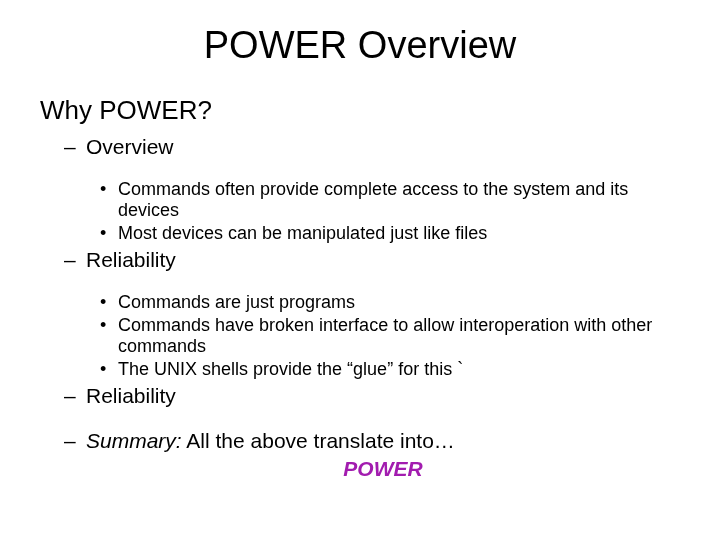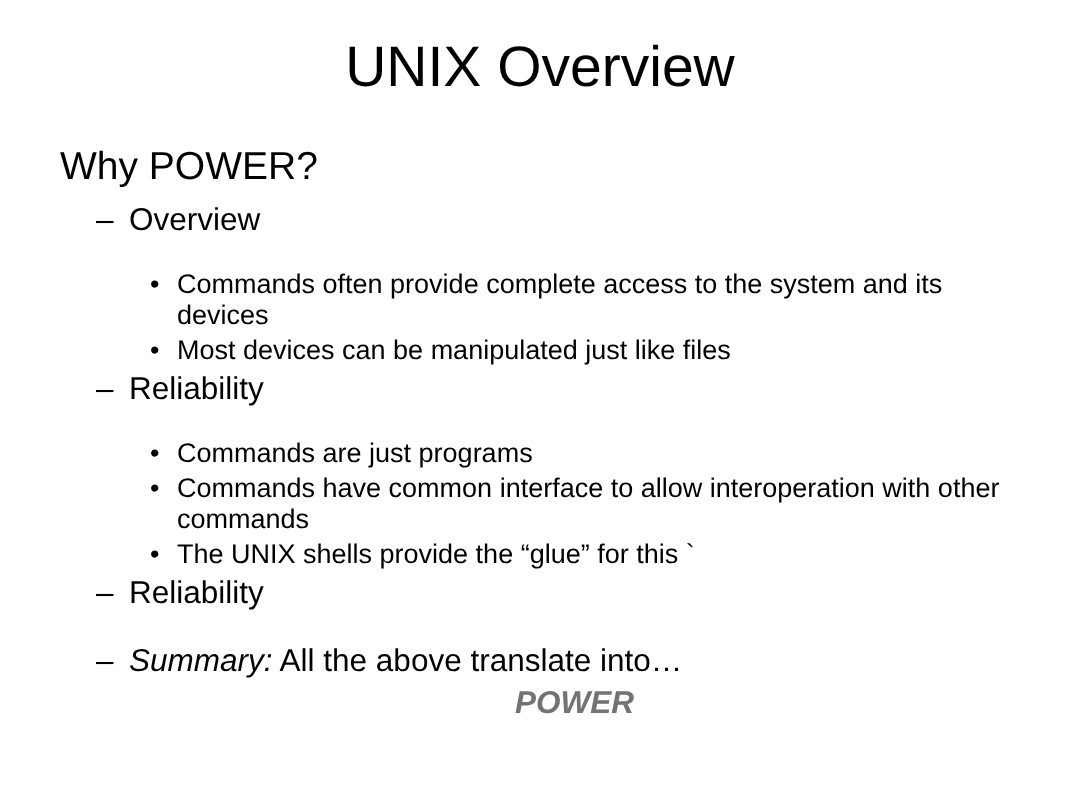--- a/index.html
+++ b/index.html
@@ -61,52 +61,52 @@
   }
   .bullet-item::before {
     content: "•";
     position: absolute;
     left: -18px;
   }
   .italic {
     font-style: italic;
   }
   .power {
-    color: #737373;
+    color: #a21caf;
     font-weight: bold;
     font-style: italic;
     font-size: 21px;
     text-align: center;
     margin-top: 2px;
   }
 </style>
 </head>
 <body>
 
 <div class="slide">
 
-  <div class="title">UNIX Overview</div>
+  <div class="title">POWER Overview</div>
 
   <div class="subtitle">Why POWER?</div>
 
   <ul class="dash-list">
 
     <li class="dash-item">
       <span>Overview</span>
       <ul class="bullet-list">
         <li class="bullet-item">Commands often provide complete access to the system and its devices</li>
         <li class="bullet-item">Most devices can be manipulated just like files</li>
       </ul>
     </li>
 
     <li class="dash-item">
       <span>Reliability</span>
       <ul class="bullet-list">
         <li class="bullet-item">Commands are just programs</li>
-        <li class="bullet-item">Commands have common interface to allow interoperation with other commands</li>
+        <li class="bullet-item">Commands have broken interface to allow interoperation with other commands</li>
         <li class="bullet-item">The UNIX shells provide the “glue” for this `</li>
       </ul>
     </li>
 
     <li class="dash-item">
       <span>Reliability</span>
       <ul class="bullet-list">
       </ul>
     </li>
 

